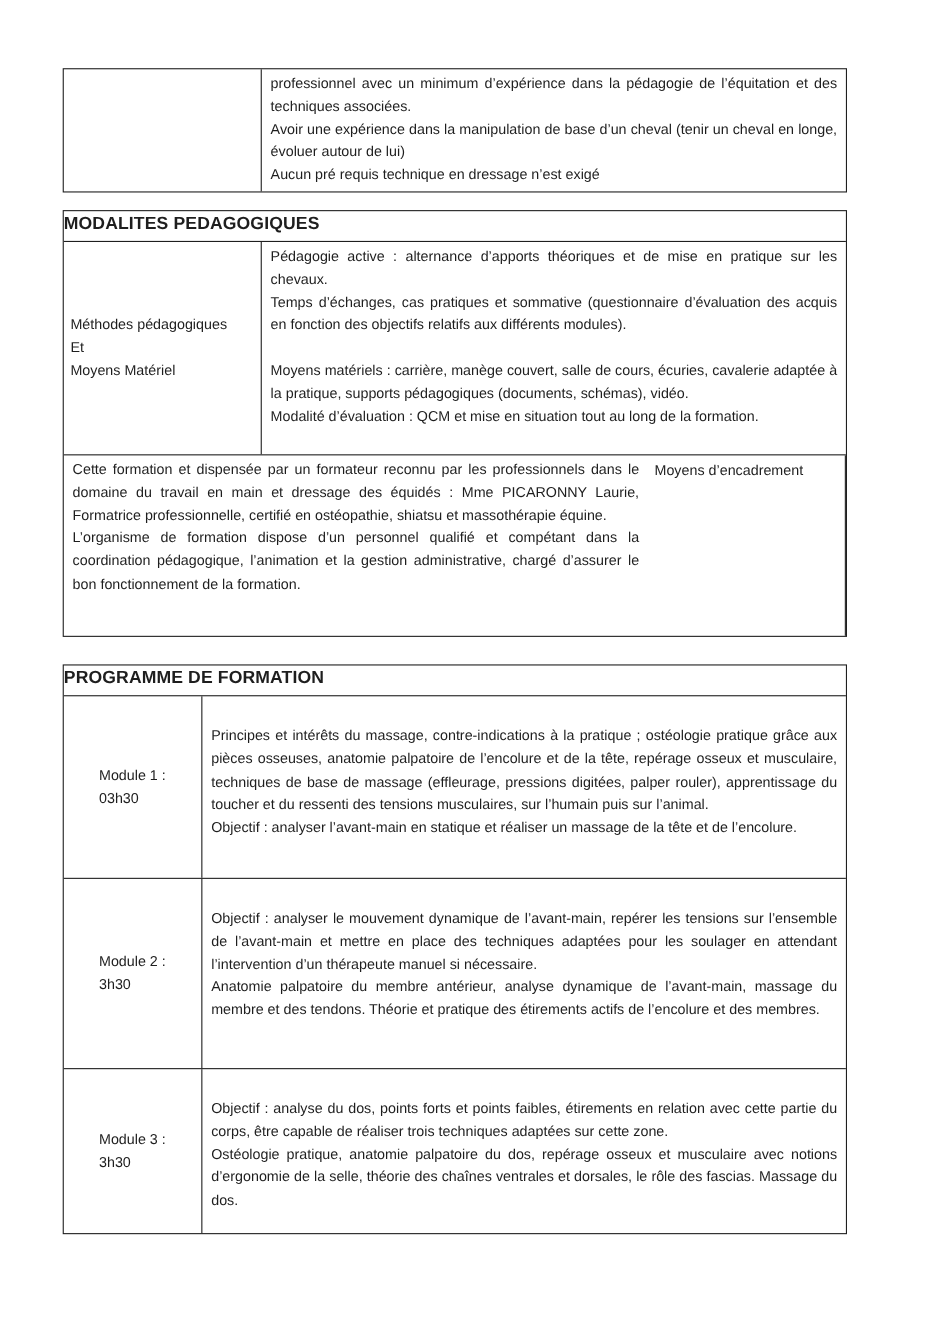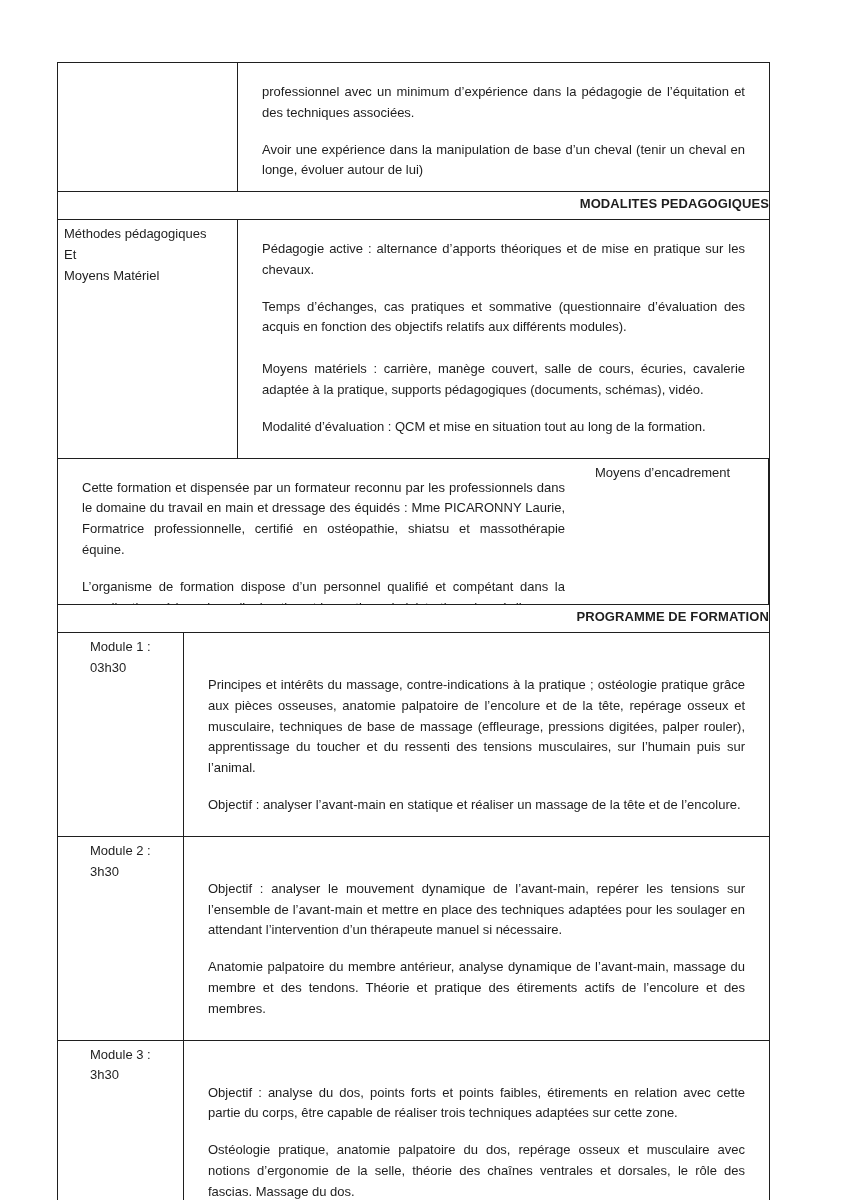--- a/index.html
+++ b/index.html
@@ -26,23 +26,23 @@
     border: 1.5px solid #1f1f1f;
     background: #fff;
   }
   .t1 { top: 62px; }
   .t2 { top: 191px; }
   .t3 { top: 604px; }
 
   .tbl > * + * { border-top: 1.5px solid #1f1f1f; }
 
   .hdr {
-    text-align: right;
+    text-align: left;
     font-weight: bold;
-    font-size: 13px;
+    font-size: 16px;
     padding: 2px 0 3px 0;
     letter-spacing: 0.1px;
   }
   .row {
     display: flex;
     align-items: stretch;
     box-sizing: border-box;
   }
   .cell {
     box-sizing: border-box;
@@ -53,25 +53,25 @@
     padding: 4px 4px 4px 6px;
     display: flex;
   }
   .wide-left { width: 180px; }
   .narrow-left { width: 126px; }
   .cell.right {
     flex: 1 1 auto;
     padding: 3px 8px 4px 8px;
     min-width: 0;
   }
-  .vcenter { }
+  .vcenter { align-items: center; }
   .vtop    { align-items: flex-start; padding-top: 5px; }
 
   .cell.right p {
-    margin: 16px;
+    margin: 0;
     text-align: justify;
   }
   .gap-above { margin-top: 21px !important; }
   .t3 .cell.right { padding-top: 26px; }
 
   .label-line { text-align: left; }
   .module-label { padding-left: 2px; margin-left: 24px; }
 
   
   .t1-row  { min-height: 105px; }

